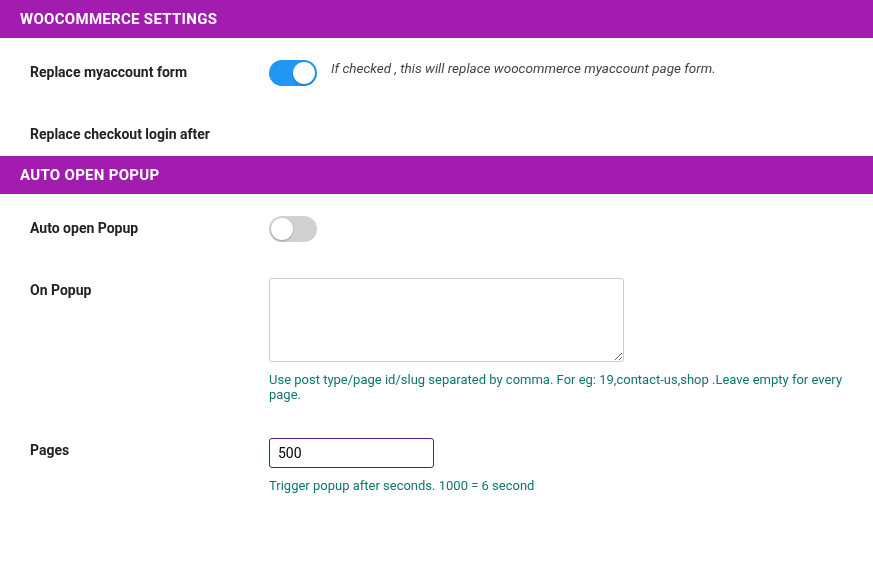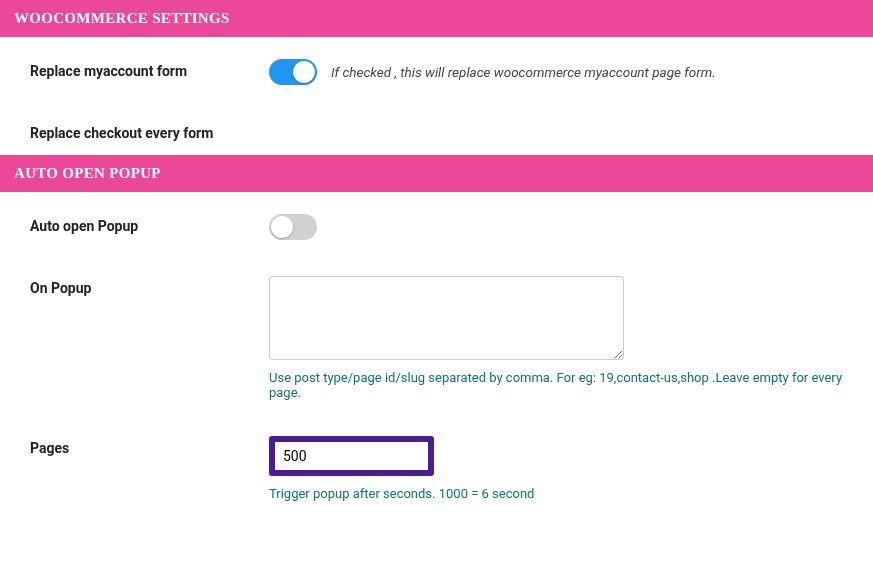--- a/index.html
+++ b/index.html
@@ -3,27 +3,26 @@
   <meta charset="utf-8">
   <style>
     * { box-sizing: border-box; margin: 0; padding: 0; }
     body {
       font-family: -apple-system, BlinkMacSystemFont, "Segoe UI", Roboto, sans-serif;
       background: #fff;
       color: #222;
       width: 873px;
     }
     .section-header {
-      background: #ec4899;
+      background: #a21caf;
       color: #fff;
       font-weight: 700;
       font-size: 15px;
-      padding: 10px 14px;
+      padding: 10px 20px;
       letter-spacing: 0.3px;
-      font-family: Liberation Serif, serif;
     }
     .row {
       display: flex;
       align-items: flex-start;
       padding: 22px 14px 14px 14px;
     }
     .label-col {
       flex: 0 0 255px;
       font-weight: 700;
       font-size: 14px;
@@ -32,21 +31,21 @@
       padding-left: 16px;
     }
     .control-col {
       flex: 1;
       display: flex;
       flex-direction: column;
       gap: 10px;
     }
     .control-inline {
       display: flex;
-      align-items: center;
+      align-items: flex-start;
       gap: 14px;
     }
     .desc {
       font-style: italic;
       font-size: 13.5px;
       color: #444;
     }
     .help {
       font-size: 13px;
       color: #0f766e;
@@ -79,21 +78,21 @@
       height: 84px;
       border: 1px solid #ccc;
       border-radius: 3px;
       padding: 6px 8px;
       font-family: inherit;
       font-size: 13px;
       resize: both;
     }
     input[type="text"] {
       width: 165px;
-      border: 6px solid #4c1d95;
+      border: 1px solid #4c1d95;
       border-radius: 3px;
       padding: 6px 8px;
       font-family: inherit;
       font-size: 14px;
     }
   </style>
 </head>
 <body>
 
 <div class="section-header">WOOCOMMERCE SETTINGS</div>
@@ -104,21 +103,21 @@
     <div class="control-inline">
       <div class="toggle on">
           <div class="knob"></div>
         </div>
       <span class="desc">If checked , this will replace woocommerce myaccount page form.</span>
     </div>
   </div>
 </div>
 
 <div class="row">
-  <div class="label-col">Replace checkout every form</div>
+  <div class="label-col">Replace checkout login after</div>
 </div>
 
 <div class="section-header">AUTO OPEN POPUP</div>
 
 <div class="row">
   <div class="label-col">Auto open Popup</div>
   <div class="control-col">
     <div class="control-inline">
       <div class="toggle">
           <div class="knob"></div>

